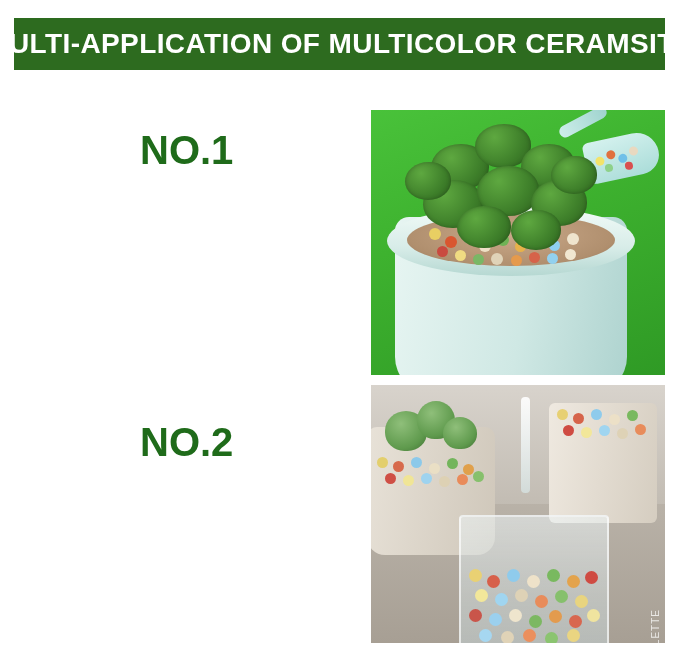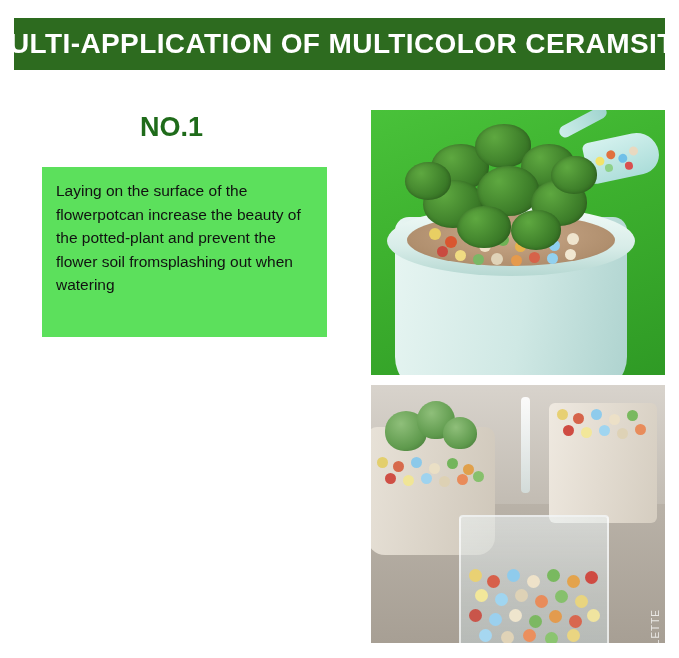--- a/index.html
+++ b/index.html
@@ -36,23 +36,24 @@
     letter-spacing: 0.4px;
     text-align: center;
     white-space: nowrap;
     font-family: "Liberation Sans", sans-serif;
   }
 
   
   .section-label {
     position: absolute;
     color: #1f6b1a;
-    font-size: 27px;
+    font-size: 40px;
     font-weight: bold;
     font-family: "Liberation Sans", sans-serif;
+    margin-top: 16px;
   }
   #label-1 { left: 140px; top: 112px; }
   #label-2 { left: 140px; top: 404px; }
 
   .text-box {
     position: absolute;
     background: #5ce05c;
     color: #111111;
     font-size: 15.5px;
     line-height: 1.52;
@@ -180,22 +181,22 @@
 <body>
 
 <div class="page">
 
   <div class="banner">
     <div class="banner-title">MULTI-APPLICATION OF MULTICOLOR CERAMSITE</div>
   </div>
 
   <div class="section-label" id="label-1">NO.1</div>
 
-  <div class="text-box" id="box-1">Laying on the surface of the flowerpotcan increase the beauty of the potted-plant and prevent the flower soil fromsplashing out when watering</div>
-
+
+  <div class="section-label" id="label-2">NO.2</div>
 
 
   <div class="photo" id="photo-1">
     <div class="p1-bg"></div>
 
     <div class="p1-scoop-handle"></div>
     <div class="p1-scoop">
       <div class="bead" style="left:10px; top:16px; width:9px; height:9px; background:#f3e36a;"></div>
       <div class="bead" style="left:22px; top:12px; width:9px; height:9px; background:#e0703f;"></div>
       <div class="bead" style="left:33px; top:18px; width:9px; height:9px; background:#6fc0e8;"></div>

